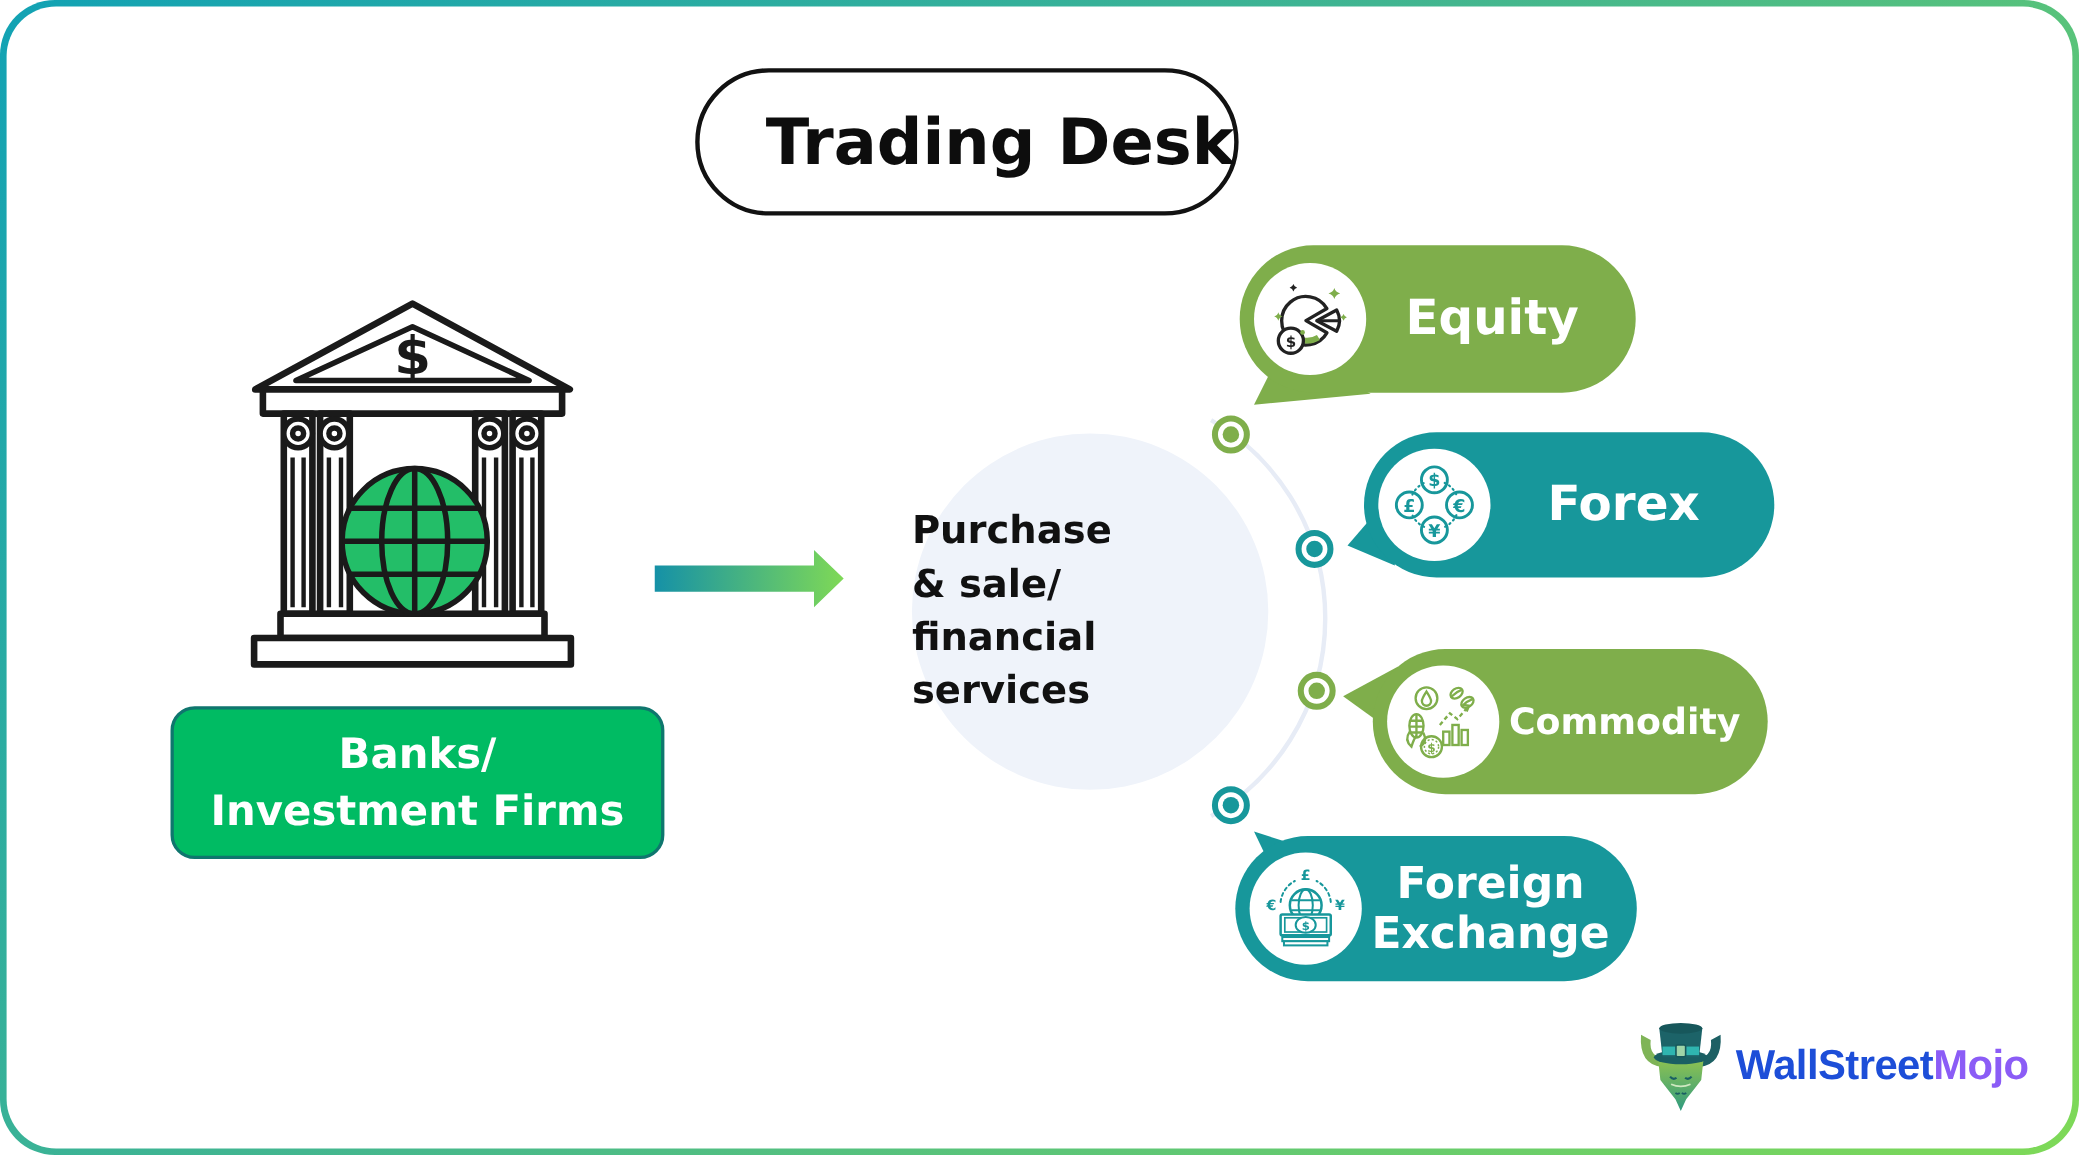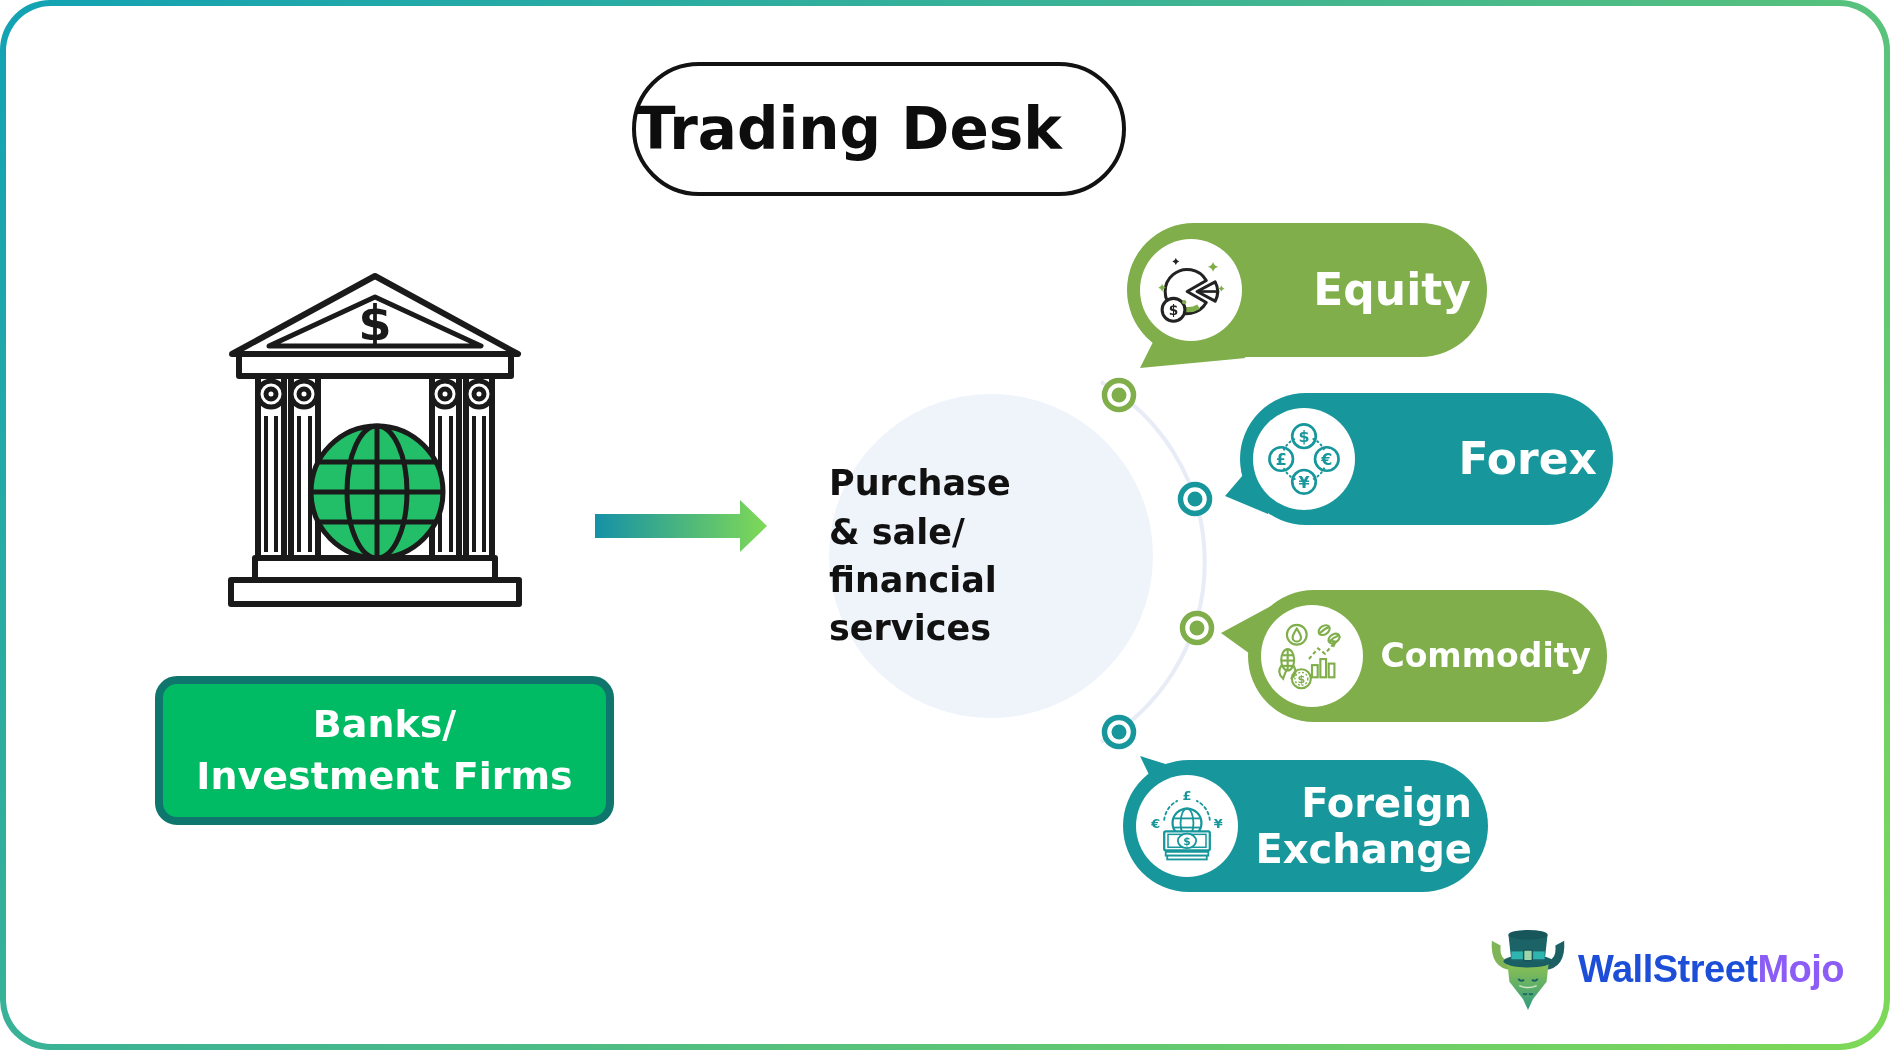--- a/index.html
+++ b/index.html
@@ -3,49 +3,49 @@
 <meta charset="utf-8">
 <style>
   html,body{margin:0;padding:0;width:1890px;height:1050px;background:#ffffff;overflow:hidden;
     font-family:"DejaVu Sans", sans-serif;}
   .frame{position:absolute;inset:0;border-radius:50px;
     background:linear-gradient(135deg,#12A2B4 0%,#43B68F 45%,#7ED957 100%);}
   .inner{position:absolute;inset:6px;background:#ffffff;border-radius:45px;overflow:hidden;}
 
   
   .title-pill{position:absolute;left:626px;top:56px;width:486px;height:126px;
-    border:4px solid #121212;border-radius:70px;display:flex;align-items:center;justify-content:flex-start;}
+    border:4px solid #121212;border-radius:70px;display:flex;align-items:center;justify-content:flex-end;}
   .title-pill span{font-size:58px;font-weight:bold;color:#0d0d0d;letter-spacing:0;}
 
   
   .bank-svg{position:absolute;left:219px;top:264px;width:300px;height:340px;}
 
   
   .banks-box{position:absolute;left:149px;top:636px;width:443px;height:133px;background:#00BB63;
-    border:8px solid #0f766e;border-radius:22px;display:flex;flex-direction:column;
-    align-items:center;justify-content:center;margin-top:34px;}
+    border:3px solid #0f766e;border-radius:22px;display:flex;flex-direction:column;
+    align-items:center;justify-content:center;}
   .banks-box span{display:block;color:#fff;font-weight:bold;font-size:38px;line-height:1.35;text-align:center;}
 
   
   .arrow-svg{position:absolute;left:589px;top:490px;width:175px;height:58px;}
 
   
   .center-circle{position:absolute;left:823px;top:388px;width:324px;height:324px;border-radius:50%;
     background:#EFF3FA;display:flex;flex-direction:column;align-items:flex-start;justify-content:center;}
   .center-circle div{font-size:35px;font-weight:bold;color:#111;line-height:1.38;text-align:center;}
 
   
   .overlay{position:absolute;left:0;top:0;width:1890px;height:1050px;pointer-events:none;}
 
   
   .pill{position:absolute;display:flex;align-items:center;border-radius:70px;}
   .pill .icon-circle{width:102px;height:102px;border-radius:50%;background:#fff;margin-left:13px;
     flex:none;display:flex;align-items:center;justify-content:center;}
   .pill .icon-circle svg{width:76px;height:76px;}
-  .pill .pill-label{flex:1;text-align:right;color:#fff;font-weight:bold;padding-right:16px;line-height:1.15;}
+  .pill .pill-label{flex:1;text-align:center;color:#fff;font-weight:bold;padding-right:16px;line-height:1.15;}
   .pill-equity{left:1121px;top:217px;width:360px;height:134px;background:#7FAE4B;}
   .pill-equity .pill-label{font-size:44px;}
   .pill-forex{left:1234px;top:387px;width:373px;height:132px;background:#17979B;}
   .pill-forex .pill-label{font-size:44px;}
   .pill-commodity{left:1242px;top:584px;width:359px;height:132px;background:#7FAE4B;}
   .pill-commodity .pill-label{font-size:33px;}
   .pill-fx{left:1117px;top:754px;width:365px;height:132px;background:#17979B;}
   .pill-fx .pill-label{font-size:40px;}
   .pill-fx .pill-label span{display:block;}
 

